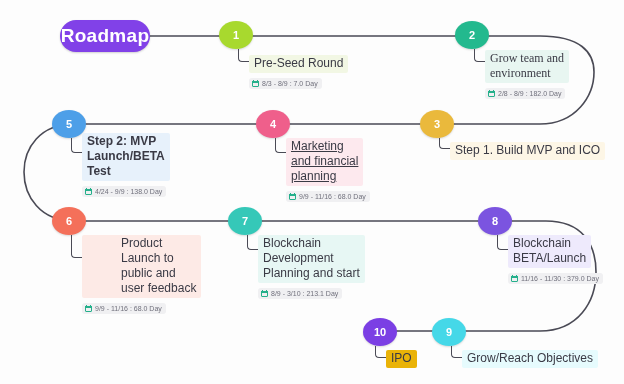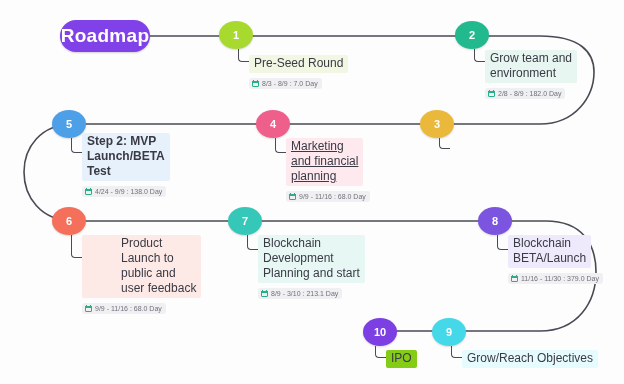--- a/index.html
+++ b/index.html
@@ -141,37 +141,40 @@
         </span>
       <span>8/3 - 8/9 : 7.0 Day</span>
     </span>
   </div>
 
   <div class="node" style="left:455px; top:21px; width:34px; height:28px; background:#23b98e;">
     <span>2</span>
   </div>
   <div class="connector" style="left:474px; top:49px; width:10px; height:12px;"></div>
   <div class="label-group" style="left:485px; top:50px;">
-    <span class="label-text" style="background:#e8f6f1;">Grow team and
+    <span class="label-text" style="background:#e8f6f1;font-family:Liberation Serif, serif;">Grow team and
 environment</span><br>
     <span class="badge">
       <span class="cal-icon">
           <i class="body"></i>
           <i class="bar"></i>
           <i class="n1"></i>
           <i class="n2"></i>
         </span>
       <span>2/8 - 8/9 : 182.0 Day</span>
     </span>
   </div>
 
   <div class="node" style="left:420px; top:110px; width:34px; height:28px; background:#eab93c;">
     <span>3</span>
   </div>
   <div class="connector" style="left:439px; top:138px; width:10px; height:10px;"></div>
+  <div class="label-group" style="left:450px; top:140px;">
+    <span class="label-text" style="background:#fdf6e6;">Step 1. Build MVP and ICO</span>
+  </div>
 
   <div class="node" style="left:256px; top:110px; width:34px; height:28px; background:#ef5f8b;">
     <span>4</span>
   </div>
   <div class="connector" style="left:275px; top:138px; width:10px; height:14px;"></div>
   <div class="label-group" style="left:286px; top:138px;">
     <span class="label-text" style="background:#fde9ee;text-decoration:underline;">Marketing
 and financial
 planning</span><br>
     <span class="badge">
@@ -267,16 +270,16 @@
   <div class="connector" style="left:451px; top:346px; width:10px; height:11px;"></div>
   <div class="label-group" style="left:462px; top:348px;">
     <span class="label-text" style="background:#e6fbfd;">Grow/Reach Objectives</span>
   </div>
 
   <div class="node" style="left:363px; top:318px; width:34px; height:28px; background:#7b3fe4;">
     <span>10</span>
   </div>
   <div class="connector" style="left:375px; top:346px; width:10px; height:11px;"></div>
   <div class="label-group" style="left:386px; top:348px;">
-    <span class="label-text" style="background:#84cc16;">IPO</span>
+    <span class="label-text" style="background:#eab308;">IPO</span>
   </div>
 
 </div>
 
 </body></html>

